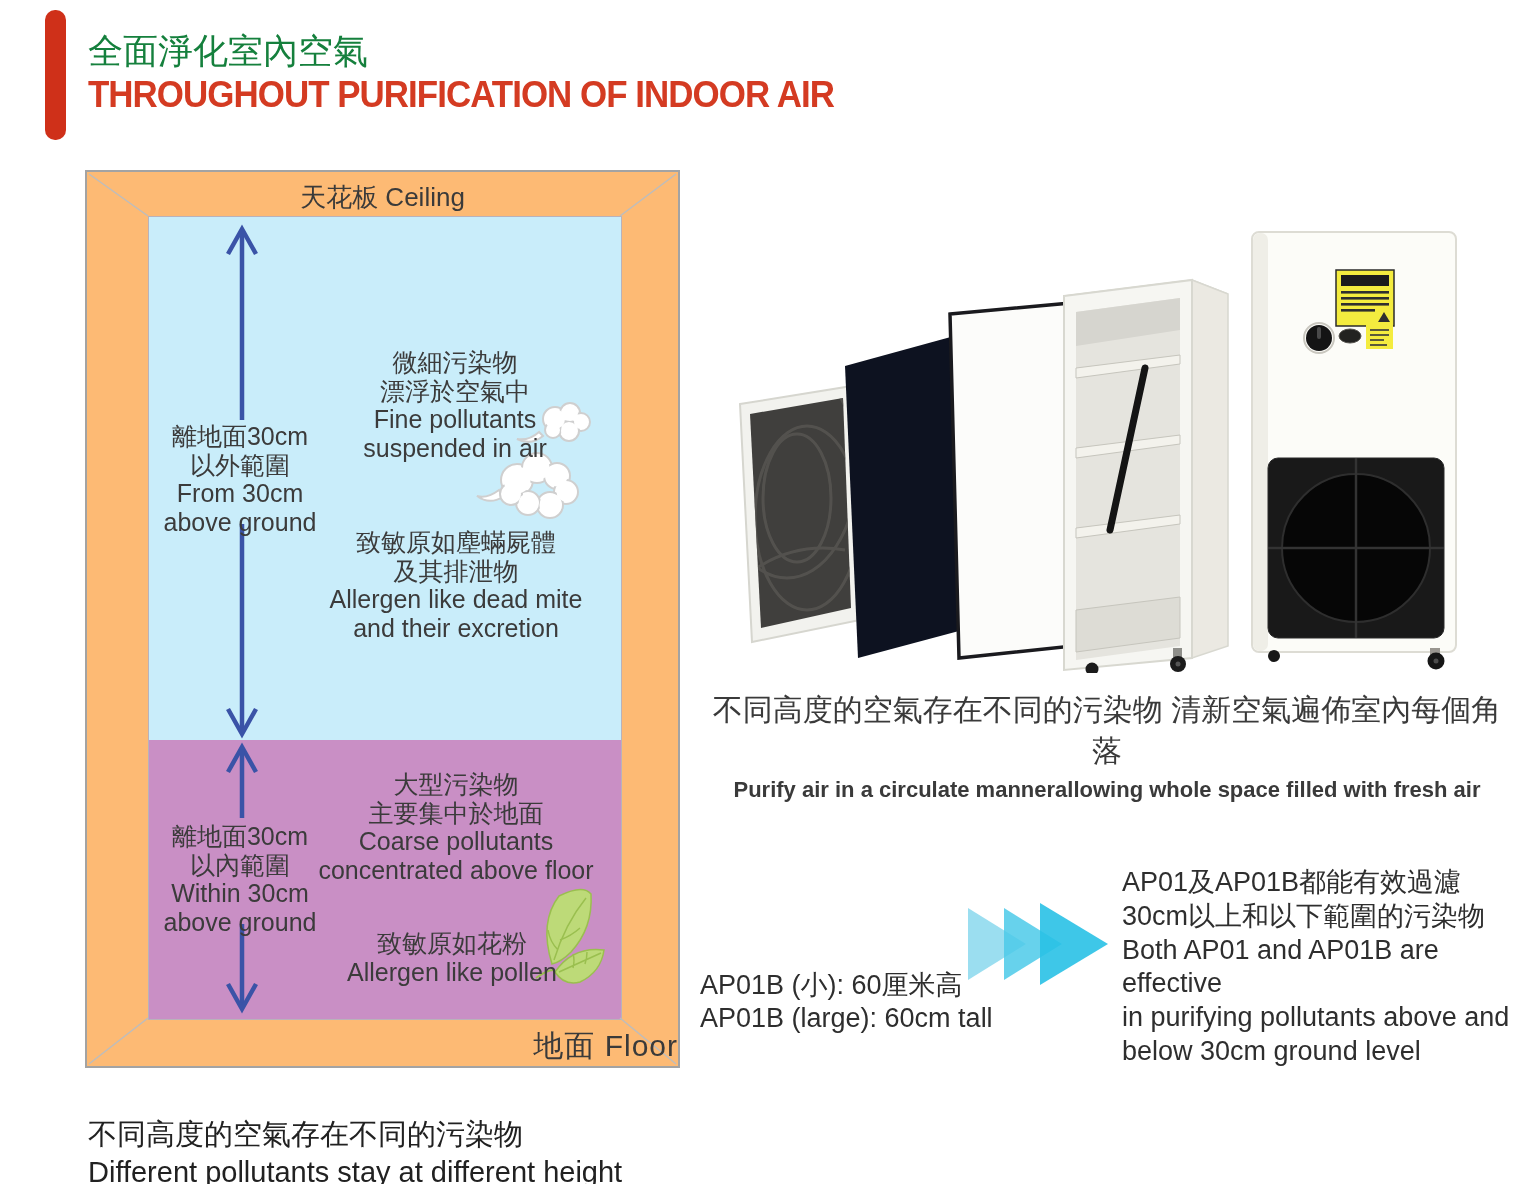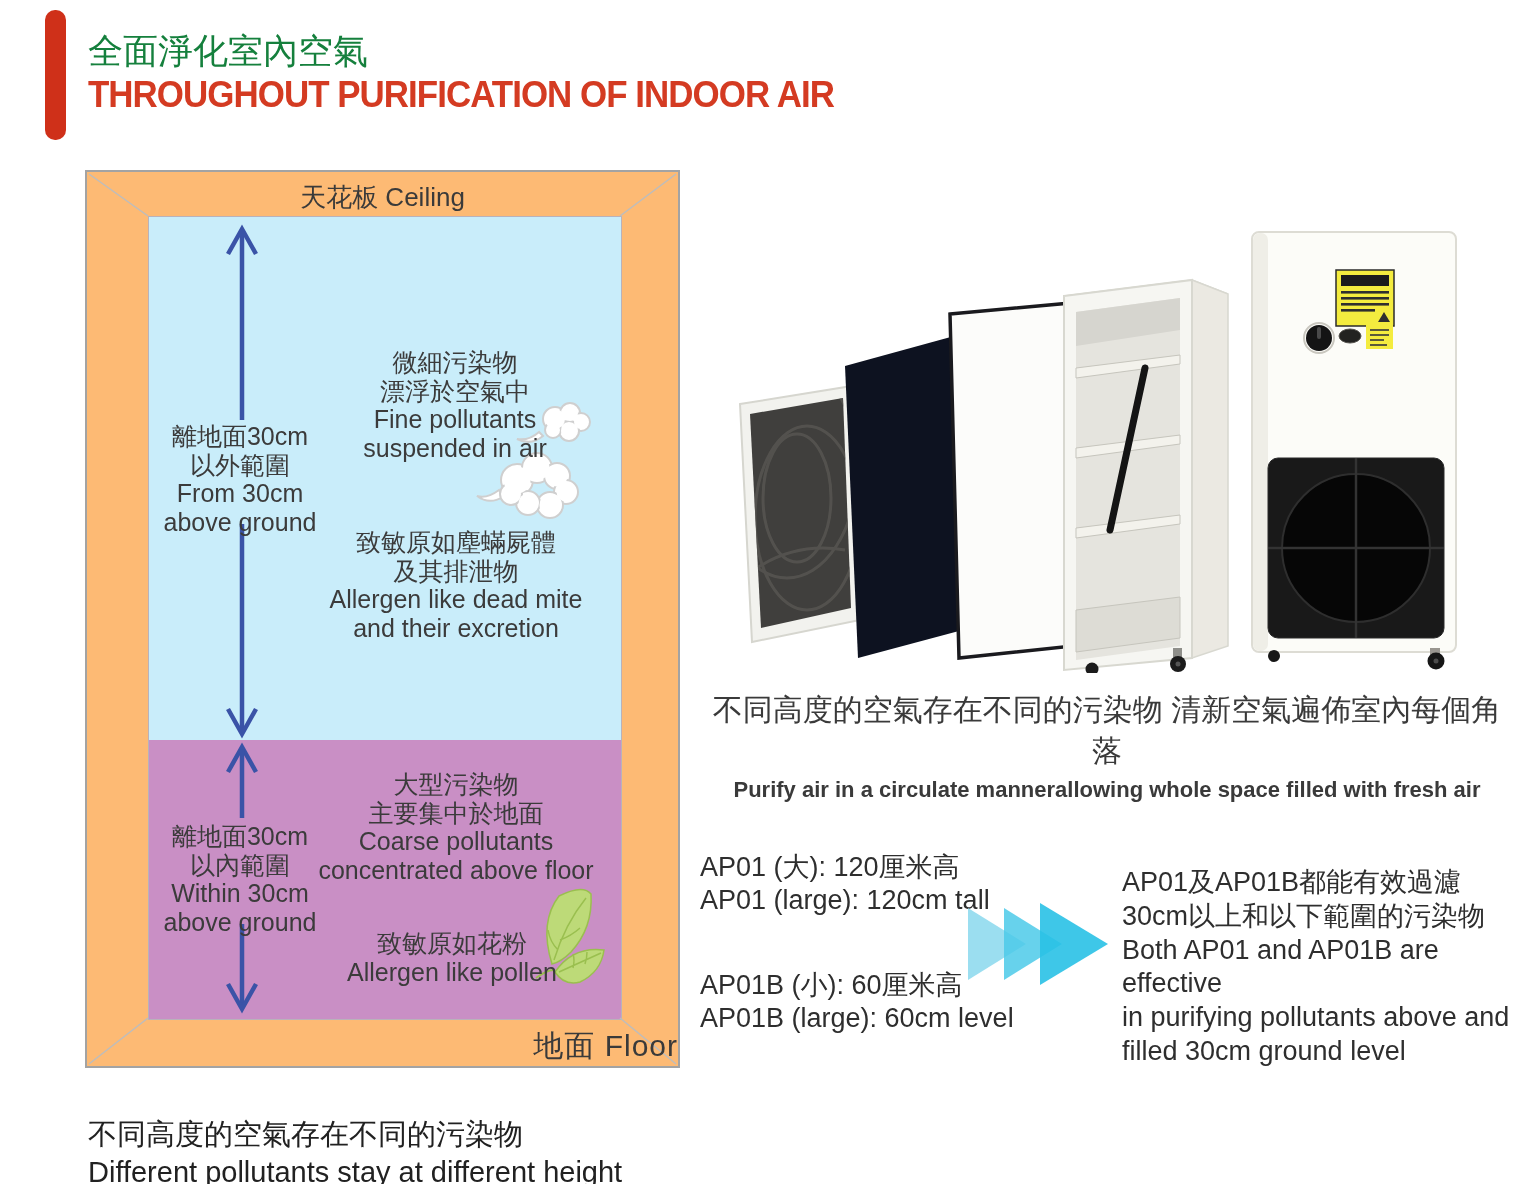--- a/index.html
+++ b/index.html
@@ -245,33 +245,31 @@
         <circle cx="724" cy="443" r="2.5" fill="#4d4d4d"></circle>
       <circle cx="562" cy="438" r="6" fill="#161616"></circle>
     </g>
   </svg>
 
   <div class="caption">
     <div class="caption-zh">不同高度的空氣存在不同的污染物  清新空氣遍佈室內每個角落</div>
     <div class="caption-en">Purify air in a circulate mannerallowing whole space filled with fresh air</div>
   </div>
 
-  <div class="spec spec-ap01">AP01 (大): 120厘米高
-AP01 (large): 120cm tall</div>
   <div class="spec spec-ap01b">AP01B (小): 60厘米高
-AP01B (large): 60cm level</div>
+AP01B (large): 60cm tall</div>
 
   <svg class="chevrons" viewBox="0 0 140 92">
     <polygon points="0,10 58,46 0,82" fill="#8ad8ed" opacity=".85"></polygon>
     <polygon points="36,10 94,46 36,82" fill="#4ccae9" opacity=".85"></polygon>
     <polygon points="72,5 140,46 72,87" fill="#29c1e6" opacity=".9"></polygon>
   </svg>
 
   <div class="effect">AP01及AP01B都能有效過濾
 30cm以上和以下範圍的污染物
 Both AP01 and AP01B are effective
 in purifying pollutants above and
-filled 30cm ground level</div>
+below 30cm ground level</div>
 
   <div class="footer">不同高度的空氣存在不同的污染物
 Different pollutants stay at different height</div>
 
 </div>
 
 </body></html>

